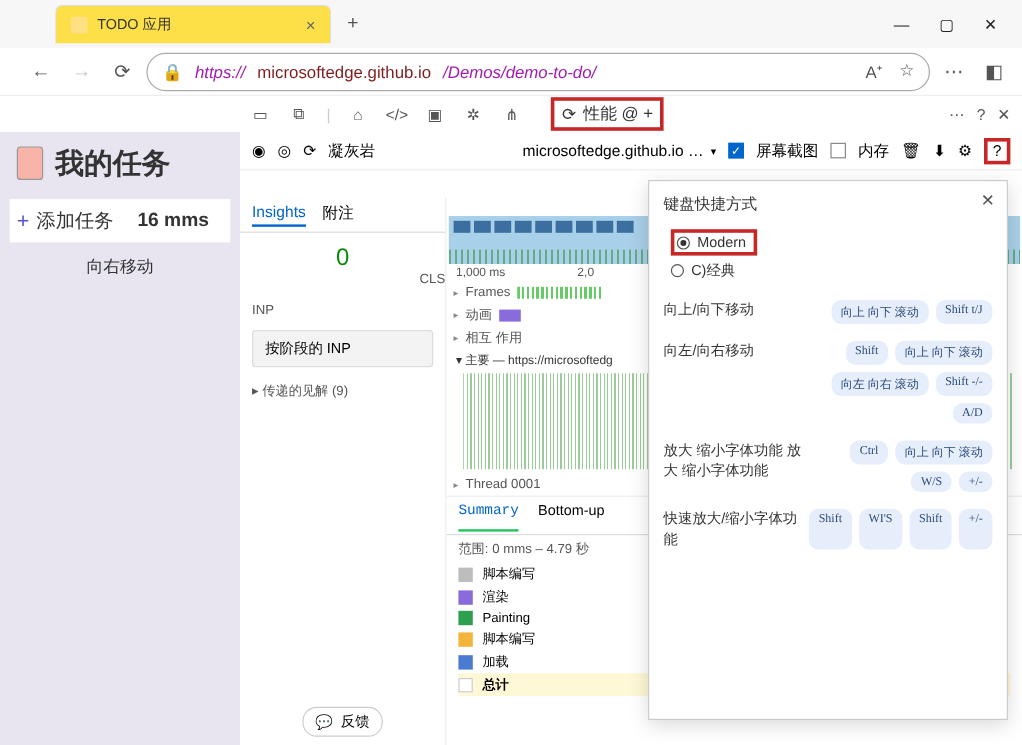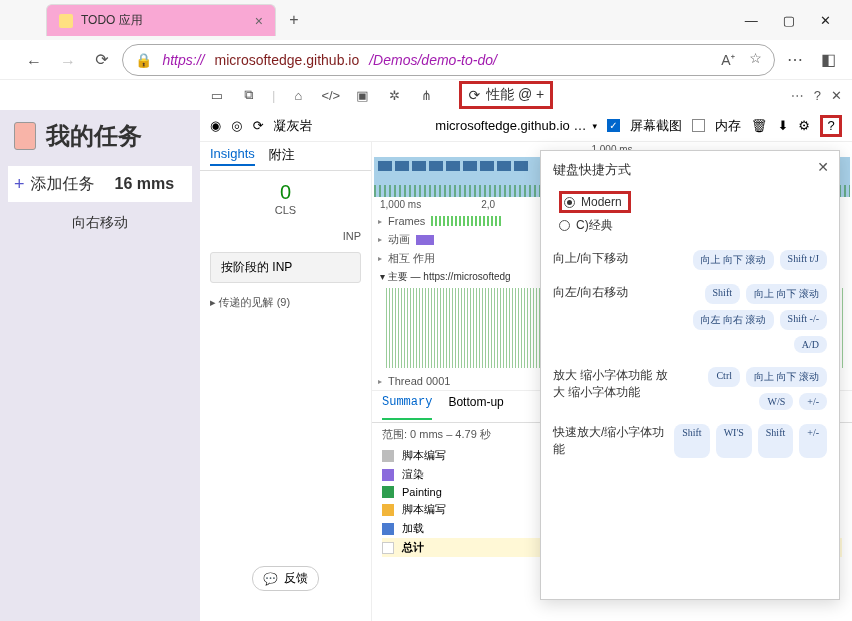--- a/index.html
+++ b/index.html
@@ -1,20 +1,20 @@
 <!DOCTYPE html>
 <html><head>
 <meta charset="utf-8">
 <style>
 * { box-sizing: border-box; margin: 0; padding: 0; font-family: "Segoe UI", Arial, sans-serif; }
 body { width: 852px; height: 621px; background: #fff; overflow: hidden; position: relative; }
 
 
 .chrome-top { height: 40px; display: flex; align-items: center; padding: 0 6px; background: #f7f7f7; }
-.tab { background: #f9a8d4; border: 1px solid #ddd; border-bottom: none; border-radius: 6px 6px 0 0; height: 32px; width: 230px; display: flex; align-items: center; padding: 0 12px; gap: 8px; font-size: 12px; color: #333; margin-left: 40px; }
+.tab { background: #fde047; border: 1px solid #ddd; border-bottom: none; border-radius: 6px 6px 0 0; height: 32px; width: 230px; display: flex; align-items: center; padding: 0 12px; gap: 8px; font-size: 12px; color: #333; margin-left: 40px; }
 .tab .favicon { width: 14px; height: 14px; background: #FFE082; border-radius: 2px; }
 .tab .close { margin-left: auto; font-size: 14px; color: #666; }
 .new-tab { width: 28px; height: 28px; display:flex; align-items:center; justify-content:center; color:#555; font-size:16px; margin-left:4px;}
 .win-controls { margin-left: auto; display: flex; gap: 25px; padding-right: 15px; font-size: 13px; color: #222; }
 
 .address-row { height: 40px; display: flex; align-items: center; padding: 0 10px 0 20px; gap: 6px; border-bottom: 1px solid #eee; }
 .nav-btn { width: 28px; height: 28px; display: flex; align-items:center; justify-content:center; color:#555; font-size:16px; }
 .addr { flex: 1; height: 32px; border: 1px solid #aaa; border-radius: 16px; display: flex; align-items: center; padding: 0 12px; gap: 10px; font-size: 14px; color:#555;}
 .addr .url-gray { color: #a21caf; font-style: italic; }
 .addr .url-dark { color: #7f1d1d; }
@@ -42,28 +42,28 @@
 
 .dt-body { flex: 1; position: relative; display:flex; flex-direction:column; }
 
 
 .rec-bar { height: 32px; display:flex; align-items:center; padding:0 10px; gap:10px; font-size:13px; border-bottom:1px solid #eee;}
 .rec-bar .lbl { margin-left:auto; display:flex; align-items:center; gap:6px;}
 .chk { width:13px; height:13px; border:1px solid #888; display:inline-flex; align-items:center; justify-content:center; font-size:10px; }
 .chk.on { background:#0066cc; border-color:#0066cc; color:#fff; }
 
 
-.content-row { flex:1; display:flex; overflow:hidden;}
+.content-row { flex:1; display:flex; overflow:hidden;margin-top:23px;}
 .insights-col { width: 172px; border-right:1px solid #eee; display:flex; flex-direction:column; }
 .ins-tabs { display:flex; gap:14px; padding:4px 10px; font-size:13px; border-bottom:1px solid #ddd;}
 .ins-tabs .active { color:#0066cc; border-bottom:2px solid #0066cc; padding-bottom:3px;}
 .cls-block { text-align:center; padding:10px 0;}
 .cls-block .zero { color:#0a8a0a; font-size:20px;}
-.cls-block .lbl2 { font-size:11px; color:#555;}
-.inp-row { font-size:11px; color:#555; padding:4px 10px; display:flex; justify-content:flex-end;}
+.cls-block .lbl2 { font-size:11px; color:#555;text-align:right;}
+.inp-row { font-size:11px; color:#555; padding:4px 10px; display:flex; justify-content:flex-start;}
 .stage-btn { margin:6px 10px; background:#f3f3f3; border:1px solid #ddd; border-radius:3px; padding:6px 10px; font-size:12px; text-align:left;}
 .pass-ins { font-size:11px; color:#555; padding:6px 10px;}
 .feedback-btn { margin:250px auto 10px; display:flex; align-items:center; gap:6px; font-size:12px; border:1px solid #ccc; border-radius:12px; padding:3px 10px; width:fit-content;}
 
 
 .tl-col { flex:1; display:flex; flex-direction:column; overflow:hidden; font-size:11px;}
 .tl-ruler { text-align:center; font-size:10px; color:#555; padding:2px 0;}
 .tl-mini { height:40px; background:linear-gradient(90deg,#a8d0e8 0,#a8d0e8 100%); position:relative; margin:0 2px; overflow:hidden;}
 .tl-mini::before { content:""; position:absolute; left:0; right:0; bottom:0; height:12px; background:repeating-linear-gradient(90deg,#6a8,#6a8 2px,transparent 2px,transparent 5px);}
 .tl-mini .bars { position:absolute; left:0; top:4px; height:10px; display:flex; gap:3px; padding-left:4px;}

